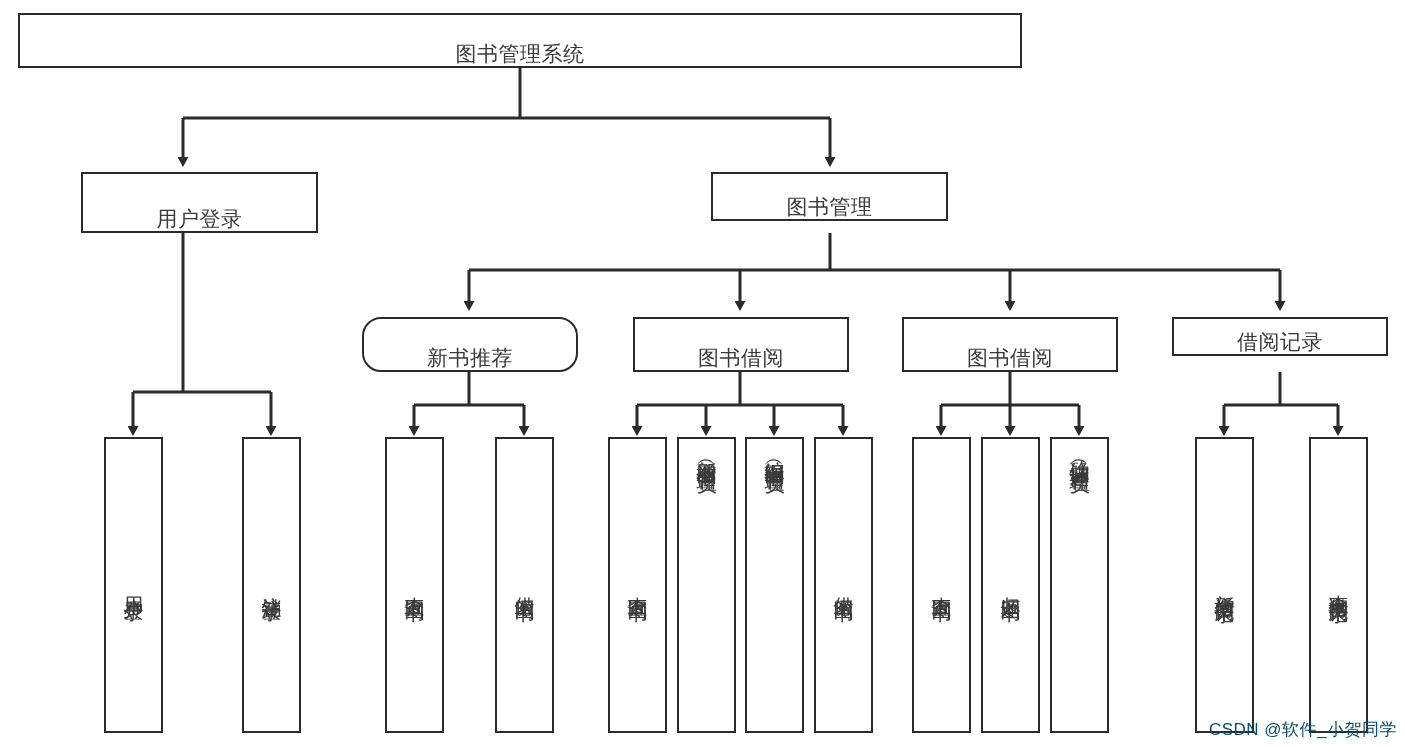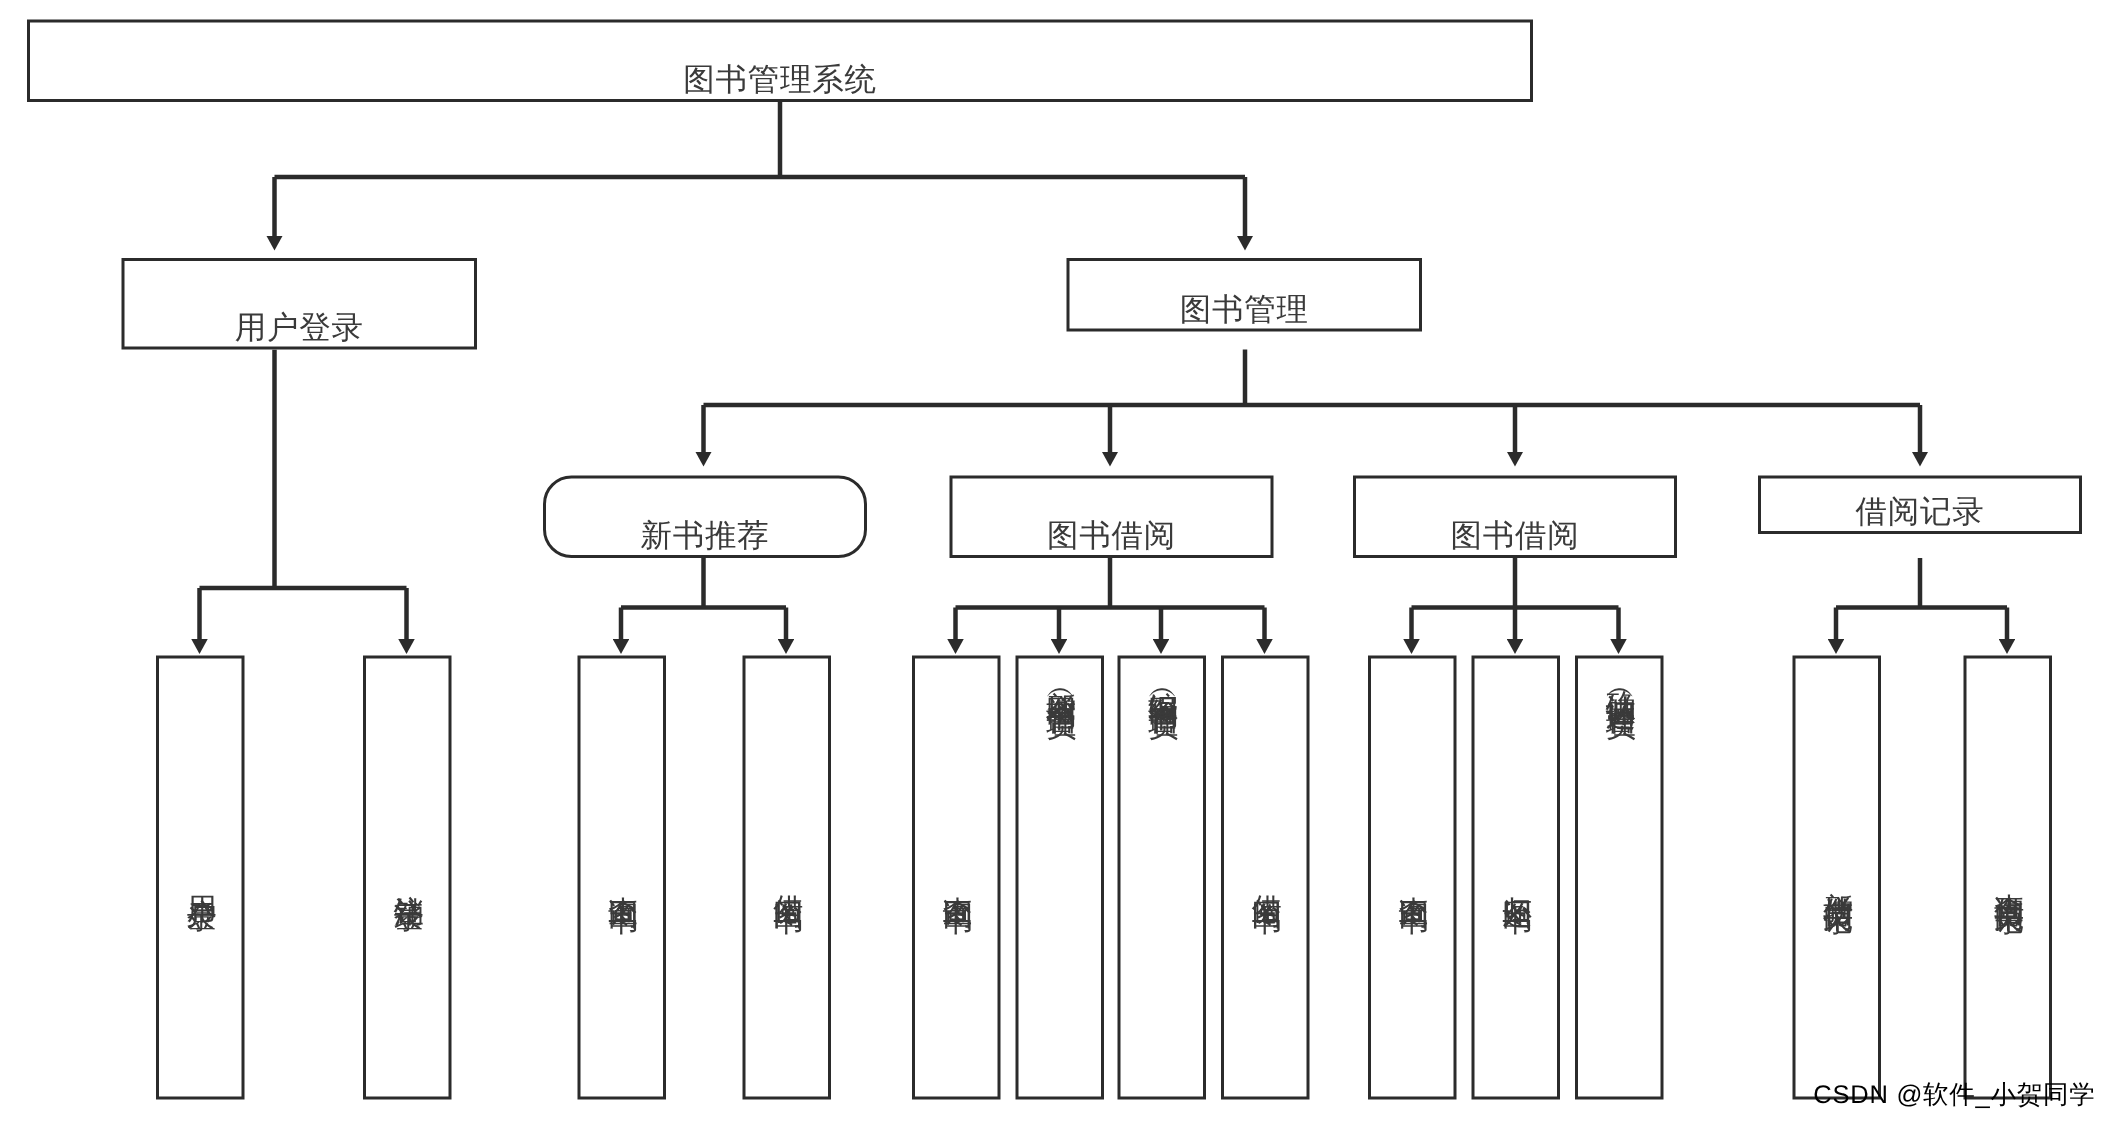--- a/index.html
+++ b/index.html
@@ -61,21 +61,21 @@
   }
   .node-box.leaf.align-mid {
     align-items: center;
     padding-top: 0;
   }
   #watermark {
     position: absolute;
     right: 8px;
     bottom: 6px;
     font-size: 17px;
-    color: #000000;
+    color: #0c4a6e;
     white-space: nowrap;
     letter-spacing: 0.5px;
   }
 </style>
 </head>
 <body>
 
 <div id="diagram-root">
 
   <svg id="diagram-svg" viewBox="0 0 1405 747">

